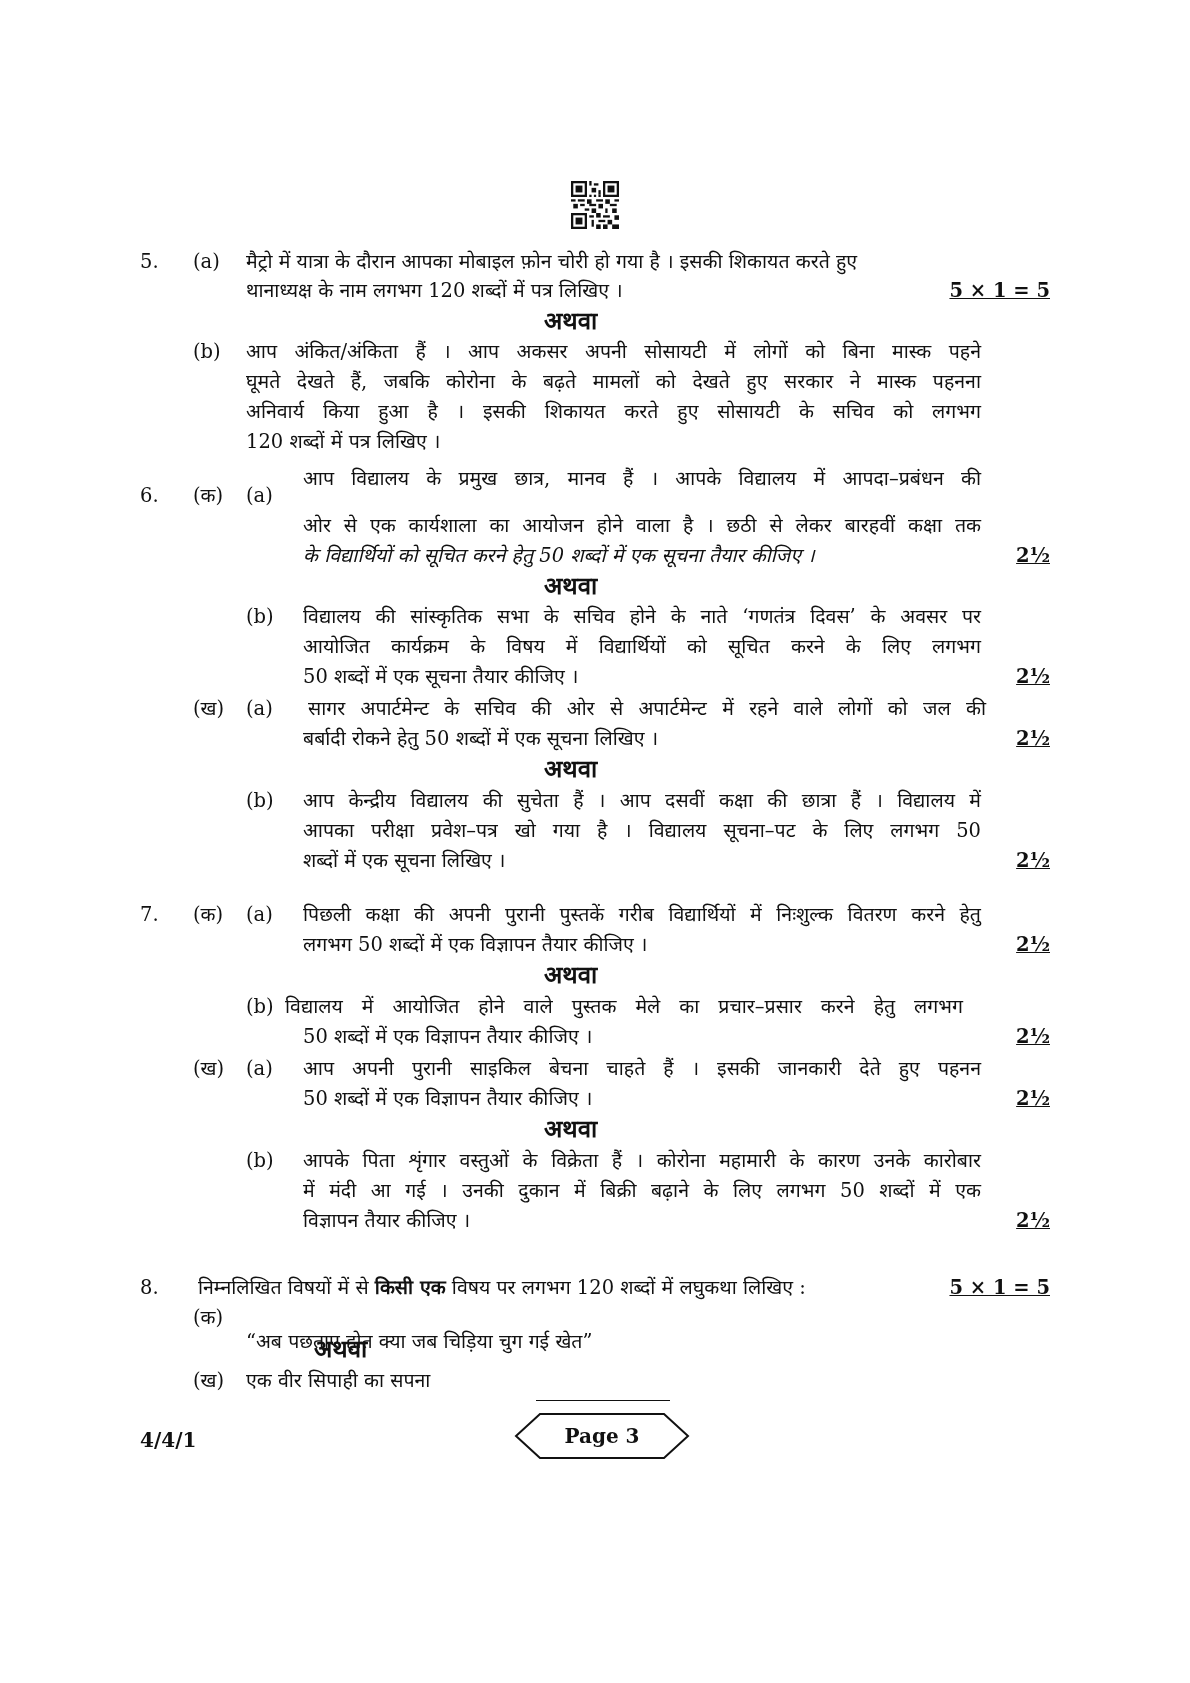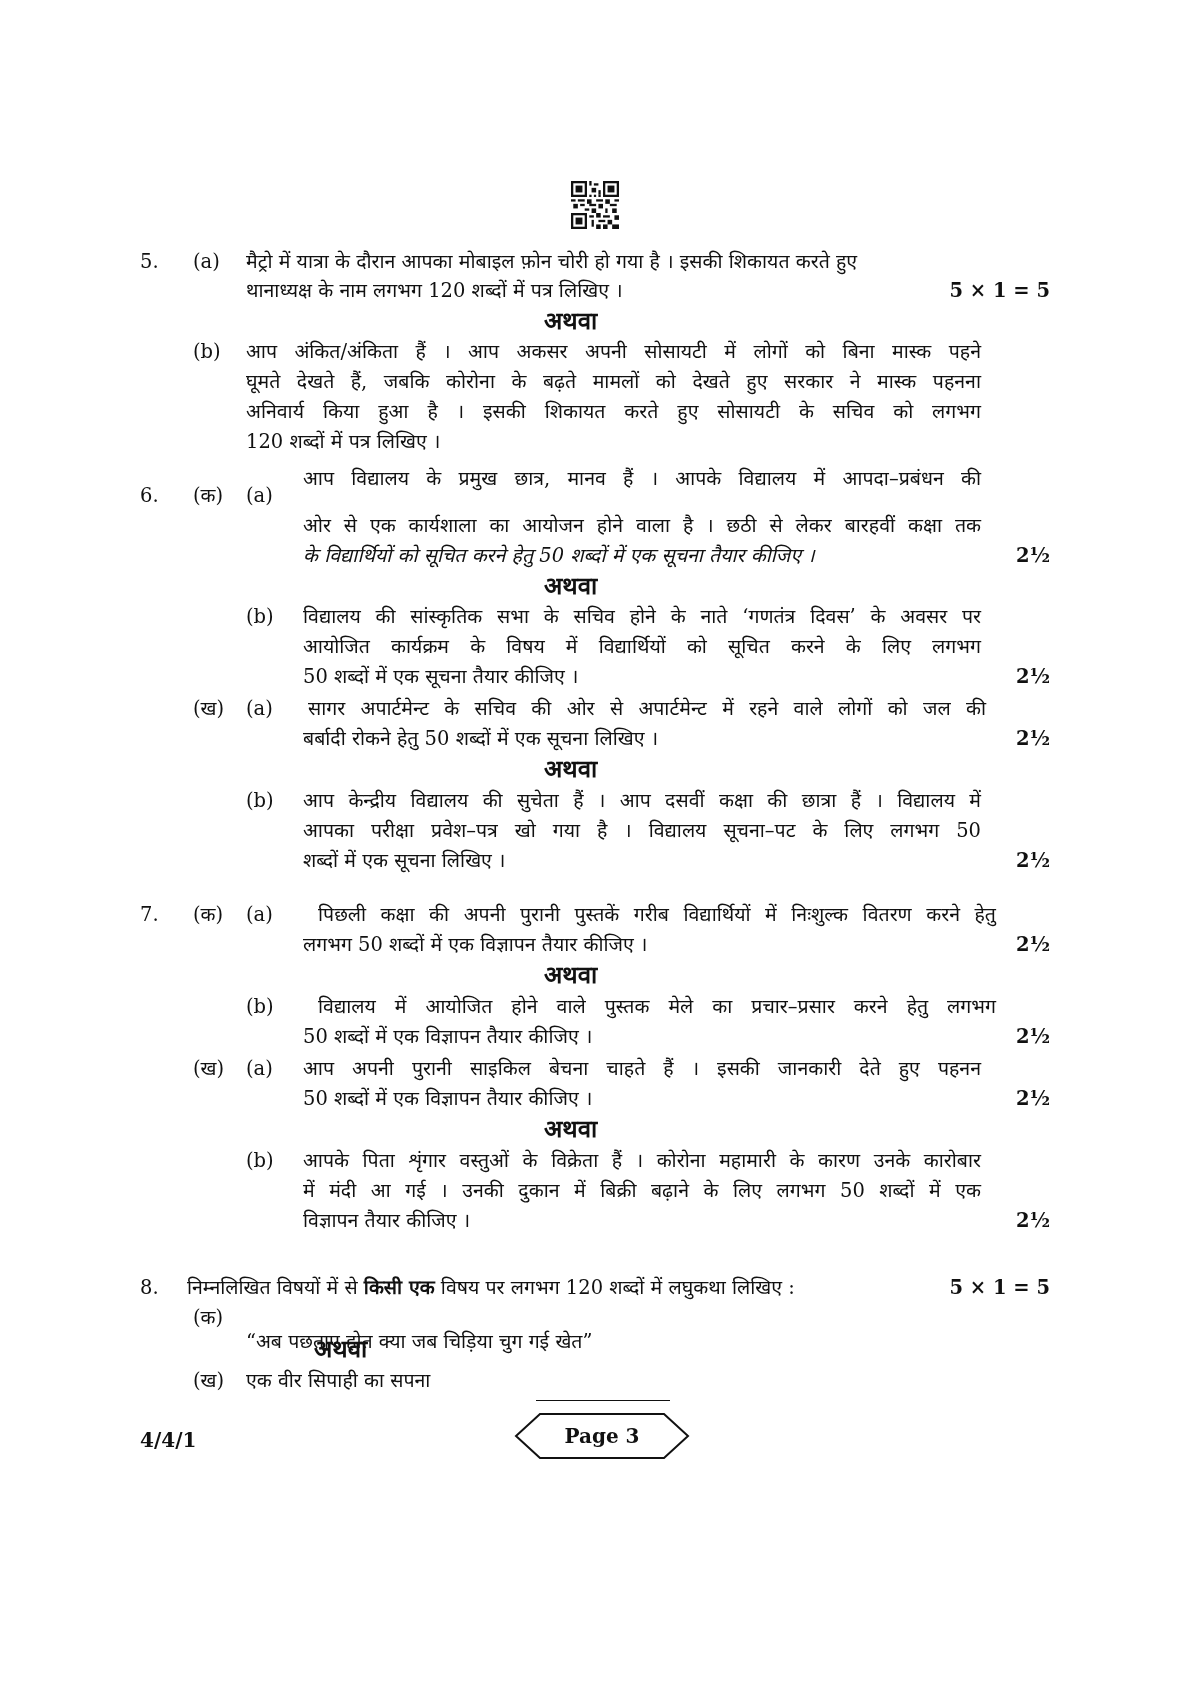--- a/index.html
+++ b/index.html
@@ -4,21 +4,21 @@
   <style>
     html, body { margin: 0; padding: 0; background: #ffffff; }
     body {
       width: 1190px; height: 1683px; position: relative; overflow: hidden;
       font-family: "DejaVu Serif", "Liberation Serif", serif;
       color: #111;
     }
     .qr { position: absolute; left: 571px; top: 181px; width: 48px; height: 48px; }
     .line { position: absolute; font-size: 19.5px; line-height: 30px; white-space: nowrap; }
     .num { position: absolute; font-size: 19.5px; line-height: 30px; }
-    .marks { position: absolute; font-size: 19.5px; line-height: 30px; font-weight: bold; text-align: right; }
+    .marks { position: absolute; font-size: 19.5px; line-height: 30px; font-weight: bold; text-align: right; text-decoration: underline; }
     .athva { position: absolute; font-size: 24px; line-height: 30px; font-weight: bold; }
     .justify { text-align: justify; text-align-last: justify; white-space: normal; }
     .bold { font-weight: bold; }
     .footer-code { position: absolute; left: 140px; top: 1428px; font-size: 20px; font-weight: bold; }
     .rule { position: absolute; left: 536px; top: 1400px; width: 134px; height: 0; border-top: 1.5px solid #111; }
     .page-badge { position: absolute; left: 514px; top: 1412px; width: 176px; height: 48px; }
     .page-label { position: absolute; left: 514px; top: 1412px; width: 176px; height: 48px; line-height: 48px; text-align: center; font-size: 20px; font-weight: bold; }
   </style>
 </head>
 <body>
@@ -103,42 +103,42 @@
 <div class="athva" style="left:544px; top:754px;">अथवा</div>
 <div class="num" style="left:246px; top:786px;">(b)</div>
 <div class="line justify" style="left:303px; top:786px; width:678px;">आप केन्द्रीय विद्यालय की सुचेता हैं । आप दसवीं कक्षा की छात्रा हैं । विद्यालय में</div>
 <div class="line justify" style="left:303px; top:816px; width:678px;">आपका परीक्षा प्रवेश–पत्र खो गया है । विद्यालय सूचना–पट के लिए लगभग 50</div>
 <div class="line" style="left:303px; top:846px;">शब्दों में एक सूचना लिखिए ।</div>
 <div class="marks" style="left:980px; top:846px; width:70px;">2½</div>
 
 <div class="num" style="left:140px; top:900px;">7.</div>
 <div class="num" style="left:193px; top:900px;">(क)</div>
 <div class="num" style="left:246px; top:900px;">(a)</div>
-<div class="line justify" style="left:318px; top:900px; width:678px;">पिछली कक्षा की अपनी पुरानी पुस्तकें गरीब विद्यार्थियों में निःशुल्क वितरण करने हेतु</div>
+<div class="line justify" style="left:303px; top:900px; width:678px;">पिछली कक्षा की अपनी पुरानी पुस्तकें गरीब विद्यार्थियों में निःशुल्क वितरण करने हेतु</div>
 <div class="line" style="left:303px; top:930px;">लगभग 50 शब्दों में एक विज्ञापन तैयार कीजिए ।</div>
 <div class="marks" style="left:980px; top:930px; width:70px;">2½</div>
 <div class="athva" style="left:544px; top:960px;">अथवा</div>
 <div class="num" style="left:246px; top:992px;">(b)</div>
-<div class="line justify" style="left:318px; top:992px; width:678px;">विद्यालय में आयोजित होने वाले पुस्तक मेले का प्रचार–प्रसार करने हेतु लगभग</div>
+<div class="line justify" style="left:285px; top:992px; width:678px;">विद्यालय में आयोजित होने वाले पुस्तक मेले का प्रचार–प्रसार करने हेतु लगभग</div>
 <div class="line" style="left:303px; top:1022px;">50 शब्दों में एक विज्ञापन तैयार कीजिए ।</div>
 <div class="marks" style="left:980px; top:1022px; width:70px;">2½</div>
 <div class="num" style="left:193px; top:1054px;">(ख)</div>
 <div class="num" style="left:246px; top:1054px;">(a)</div>
 <div class="line justify" style="left:303px; top:1054px; width:678px;">आप अपनी पुरानी साइकिल बेचना चाहते हैं । इसकी जानकारी देते हुए पहनन</div>
 <div class="line" style="left:303px; top:1084px;">50 शब्दों में एक विज्ञापन तैयार कीजिए ।</div>
 <div class="marks" style="left:980px; top:1084px; width:70px;">2½</div>
 <div class="athva" style="left:544px; top:1114px;">अथवा</div>
 <div class="num" style="left:246px; top:1146px;">(b)</div>
 <div class="line justify" style="left:303px; top:1146px; width:678px;">आपके पिता शृंगार वस्तुओं के विक्रेता हैं । कोरोना महामारी के कारण उनके कारोबार</div>
 <div class="line justify" style="left:303px; top:1176px; width:678px;">में मंदी आ गई । उनकी दुकान में बिक्री बढ़ाने के लिए लगभग 50 शब्दों में एक</div>
 <div class="line" style="left:303px; top:1206px;">विज्ञापन तैयार कीजिए ।</div>
 <div class="marks" style="left:980px; top:1206px; width:70px;">2½</div>
 
 <div class="num" style="left:140px; top:1273px;">8.</div>
-<div class="line" style="left:187px; top:1273px;">
+<div class="line" style="left:198px; top:1273px;">
   <span>निम्नलिखित विषयों में से </span><span class="bold">किसी एक</span><span> विषय पर लगभग 120 शब्दों में लघुकथा लिखिए :</span>
 </div>
 <div class="marks" style="left:880px; top:1273px; width:170px;">5 × 1 = 5</div>
 <div class="num" style="left:193px; top:1303px;">(क)</div>
 <div class="line" style="left:246px; top:1303px;margin-top:24px;">“अब पछताए होत क्या जब चिड़िया चुग गई खेत”</div>
 <div class="athva" style="left:314px; top:1334px;">अथवा</div>
 <div class="num" style="left:193px; top:1366px;">(ख)</div>
 <div class="line" style="left:246px; top:1366px;">एक वीर सिपाही का सपना</div>
 
 <div class="rule"></div>

